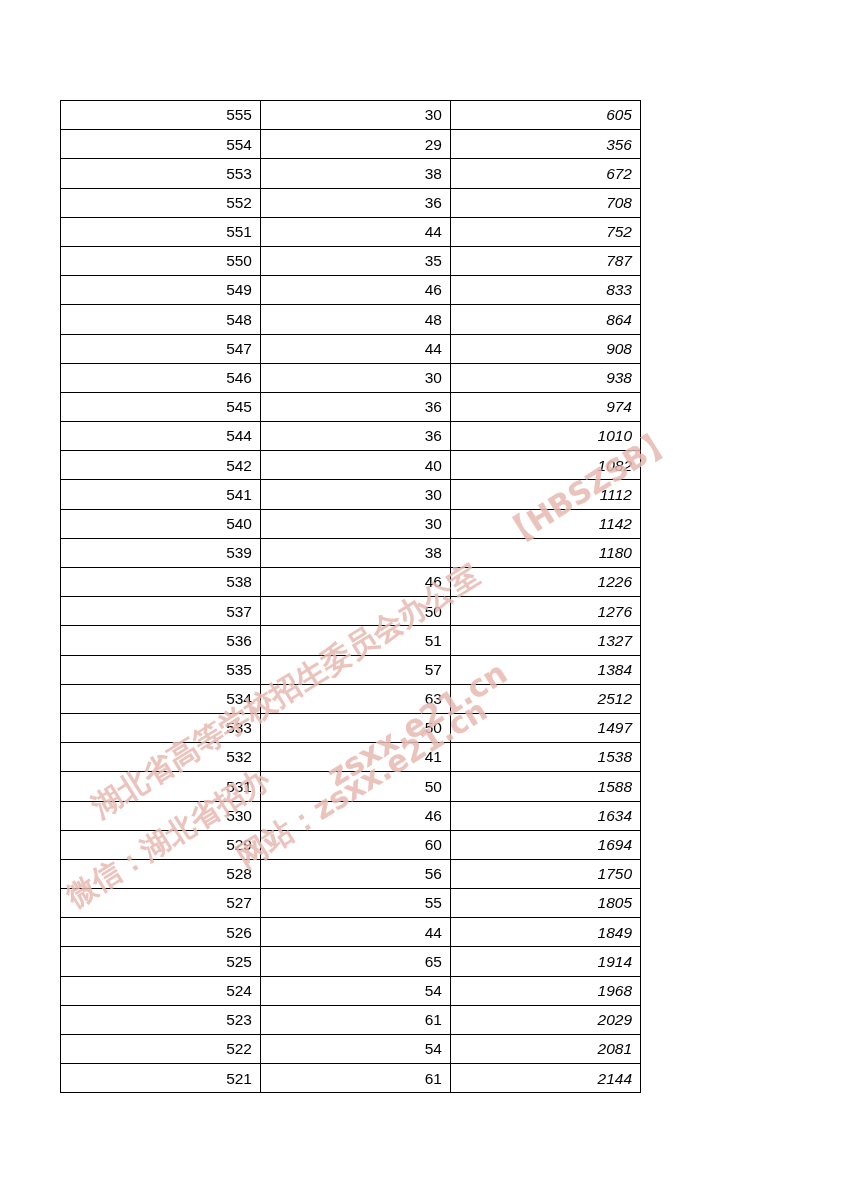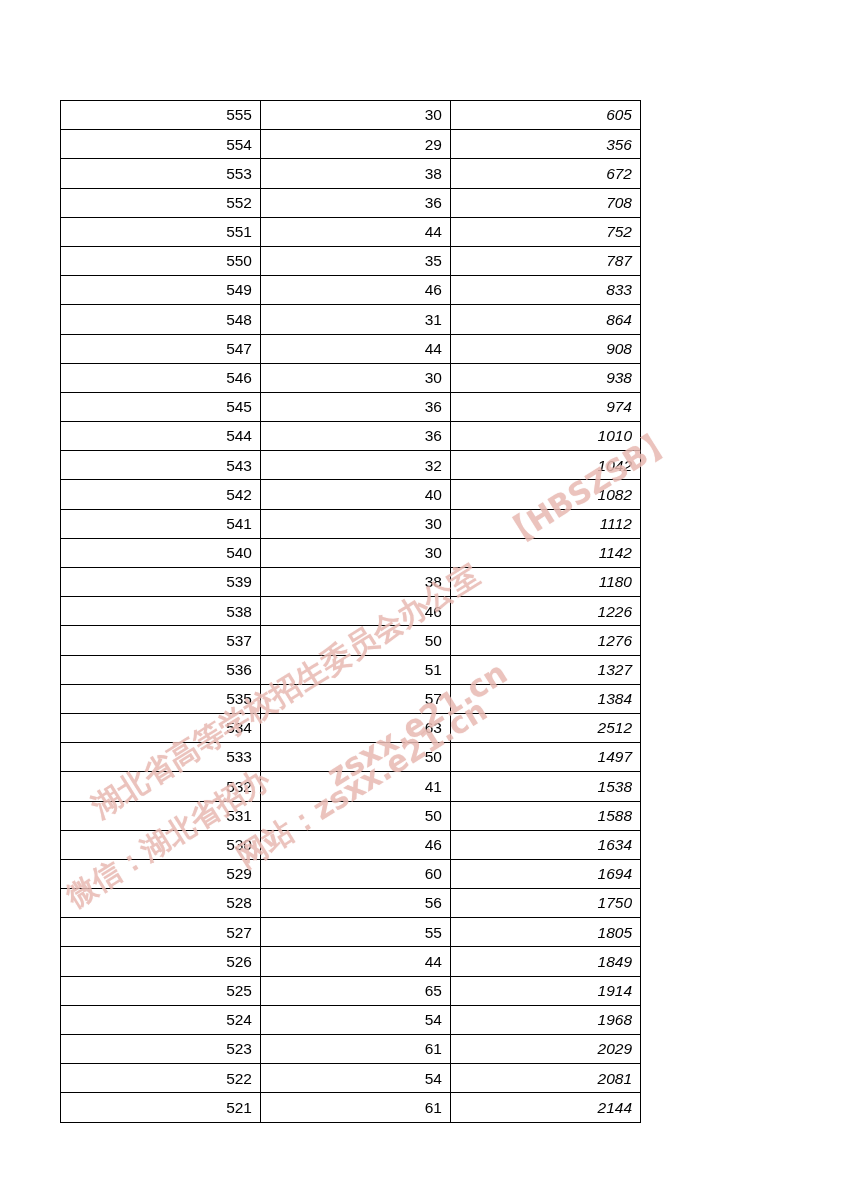--- a/index.html
+++ b/index.html
@@ -140,21 +140,21 @@
           <td class="col-count">35</td>
           <td class="col-cum">787</td>
         </tr>
         <tr>
           <td class="col-score">549</td>
           <td class="col-count">46</td>
           <td class="col-cum">833</td>
         </tr>
         <tr>
           <td class="col-score">548</td>
-          <td class="col-count">31</td>
+          <td class="col-count">48</td>
           <td class="col-cum">864</td>
         </tr>
         <tr>
           <td class="col-score">547</td>
           <td class="col-count">44</td>
           <td class="col-cum">908</td>
         </tr>
         <tr>
           <td class="col-score">546</td>
           <td class="col-count">30</td>
@@ -162,25 +162,20 @@
         </tr>
         <tr>
           <td class="col-score">545</td>
           <td class="col-count">36</td>
           <td class="col-cum">974</td>
         </tr>
         <tr>
           <td class="col-score">544</td>
           <td class="col-count">36</td>
           <td class="col-cum">1010</td>
-        </tr>
-        <tr>
-          <td class="col-score">543</td>
-          <td class="col-count">32</td>
-          <td class="col-cum">1042</td>
         </tr>
         <tr>
           <td class="col-score">542</td>
           <td class="col-count">40</td>
           <td class="col-cum">1082</td>
         </tr>
         <tr>
           <td class="col-score">541</td>
           <td class="col-count">30</td>
           <td class="col-cum">1112</td>

